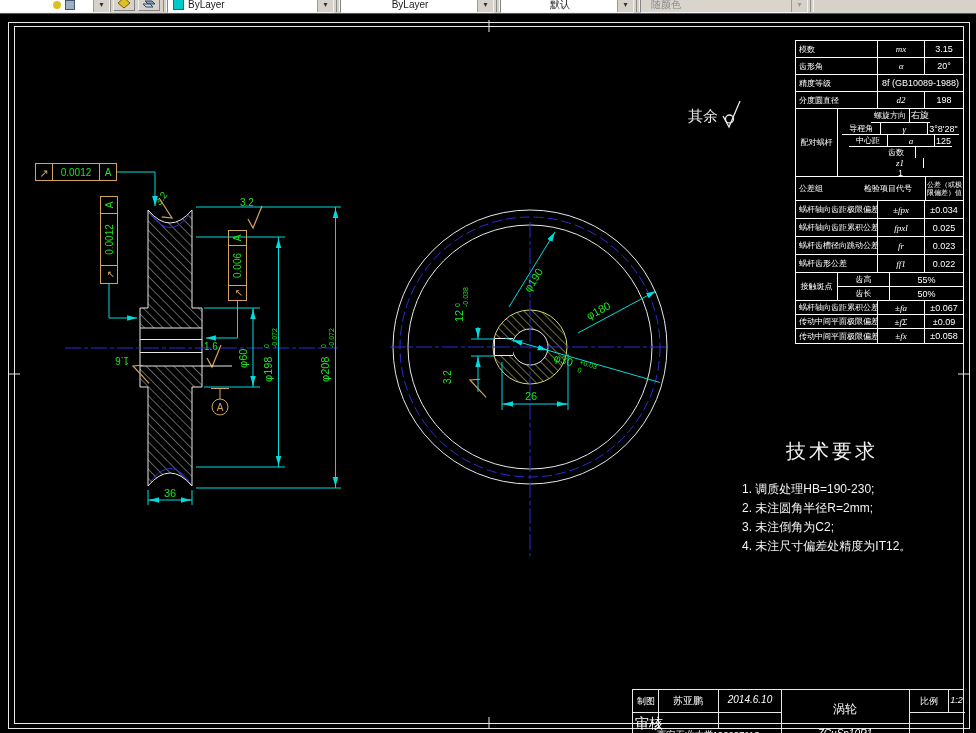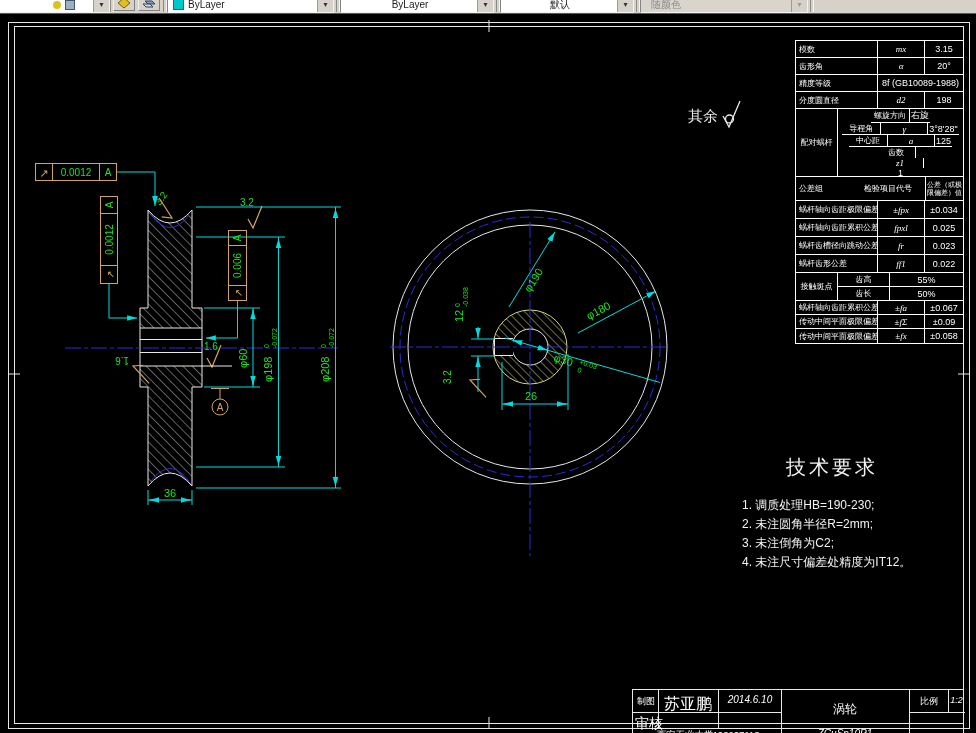--- a/index.html
+++ b/index.html
@@ -71,21 +71,21 @@
 
   
   .tblock{position:absolute;left:632px;top:675px;width:332px;height:49px;border:1px solid #e8e8e8;
           box-sizing:border-box;color:#fff;}
   .tblock i{position:absolute;background:#e8e8e8;display:block;}
   .vl{width:1px;top:0;}
   .hl{height:1px;}
   .tb-t{position:absolute;text-align:center;white-space:nowrap;}
 
   
-  .techreq{position:absolute;left:742px;top:440px;width:228px;color:#f2f2f2;}
+  .techreq{position:absolute;left:742px;top:424px;width:228px;color:#f2f2f2;}
   .tr-title{font-size:20px;letter-spacing:3px;margin-left:44px;}
   .tr-items{margin-top:15px;}
   .tr-items div{font-size:12px;line-height:19px;white-space:nowrap;}
 </style>
 </head>
 <body>
 
 <div class="screen">
 
   <div class="toolbar">
@@ -447,21 +447,21 @@
   <div class="tblock">
     <i class="vl" style="left:25px;height:38px"></i>
     <i class="vl" style="left:85px;height:38px"></i>
     <i class="vl" style="left:148px;height:49px"></i>
     <i class="vl" style="left:276px;height:49px"></i>
     <i class="vl" style="left:315px;height:22px"></i>
     <i class="hl" style="top:22px;left:0;width:148px"></i>
     <i class="hl" style="top:22px;left:276px;width:56px"></i>
     <i class="hl" style="top:38px;left:0;width:276px"></i>
     <span class="tb-t" style="left:2px;top:5px;width:22px;font-size:9px">制图</span>
-    <span class="tb-t" style="left:26px;top:4px;width:58px;font-size:16px">苏亚鹏</span>
+    <span class="tb-t" style="left:26px;top:4px;width:58px;font-size:10px">苏亚鹏</span>
     <span class="tb-t" style="left:87px;top:4px;width:60px;font-size:10px;font-style:italic">2014.6.10</span>
     <span class="tb-t" style="left:2px;top:25px;width:22px;font-size:14px">审核</span>
     <span class="tb-t" style="left:0;top:39px;width:148px;font-size:9.5px;font-style:italic">西安工业大学100207113</span>
     <span class="tb-t" style="left:148px;top:11px;width:128px;font-size:12px">涡轮</span>
     <span class="tb-t" style="left:148px;top:38px;width:128px;font-size:10px;font-style:italic">ZCuSn10P1</span>
     <span class="tb-t" style="left:277px;top:5px;width:38px;font-size:9px">比例</span>
     <span class="tb-t" style="left:316px;top:5px;width:15px;font-size:9px;font-style:italic">1:2</span>
   </div>
 
   </div>

